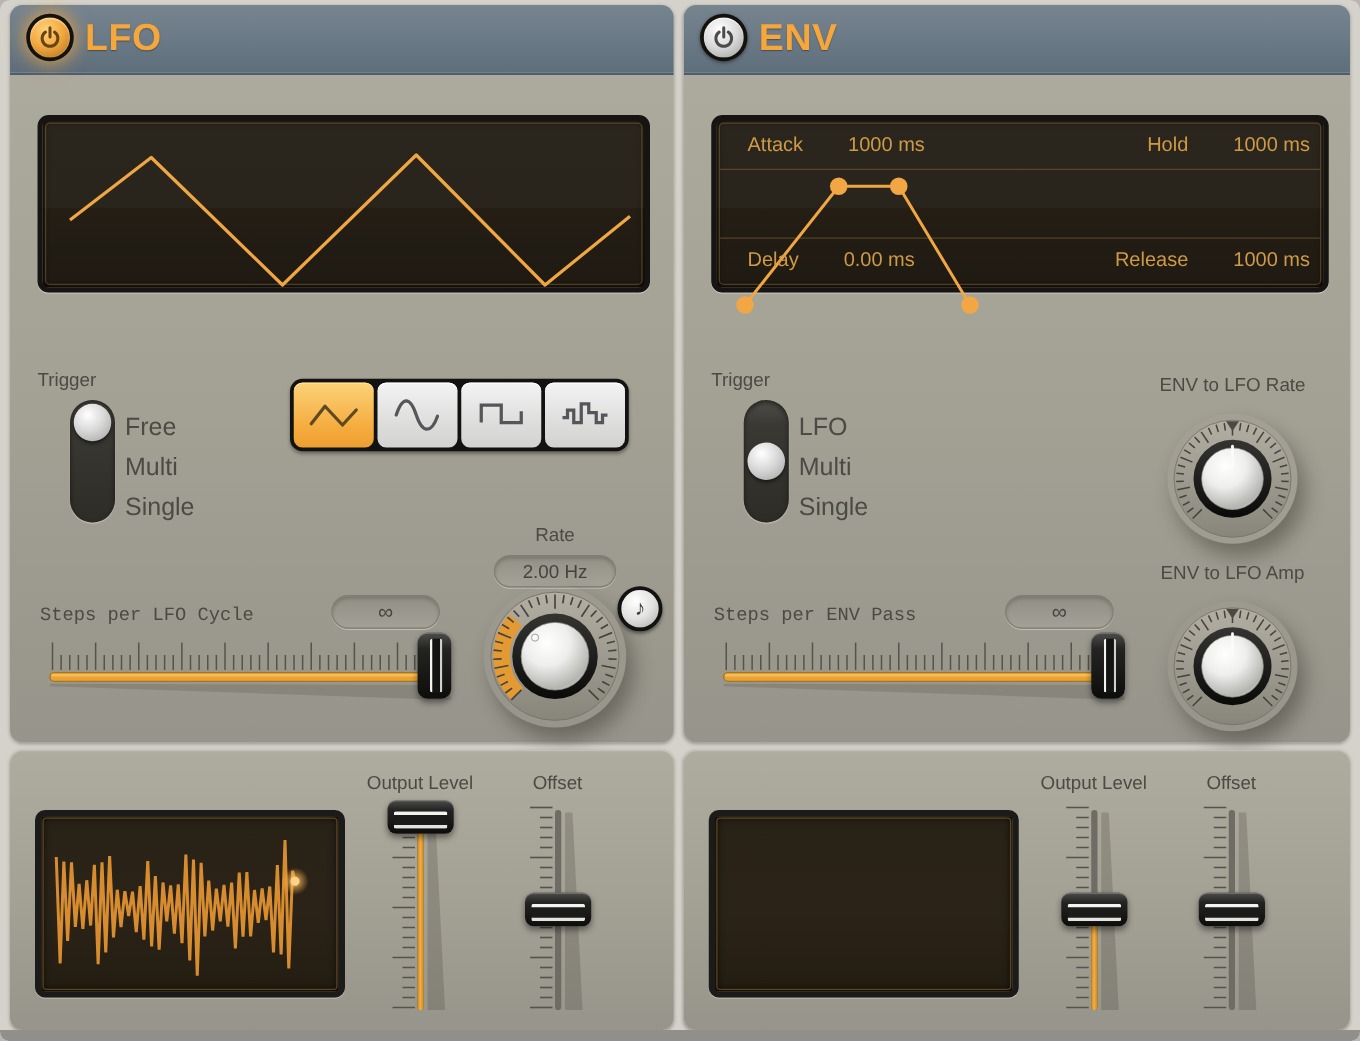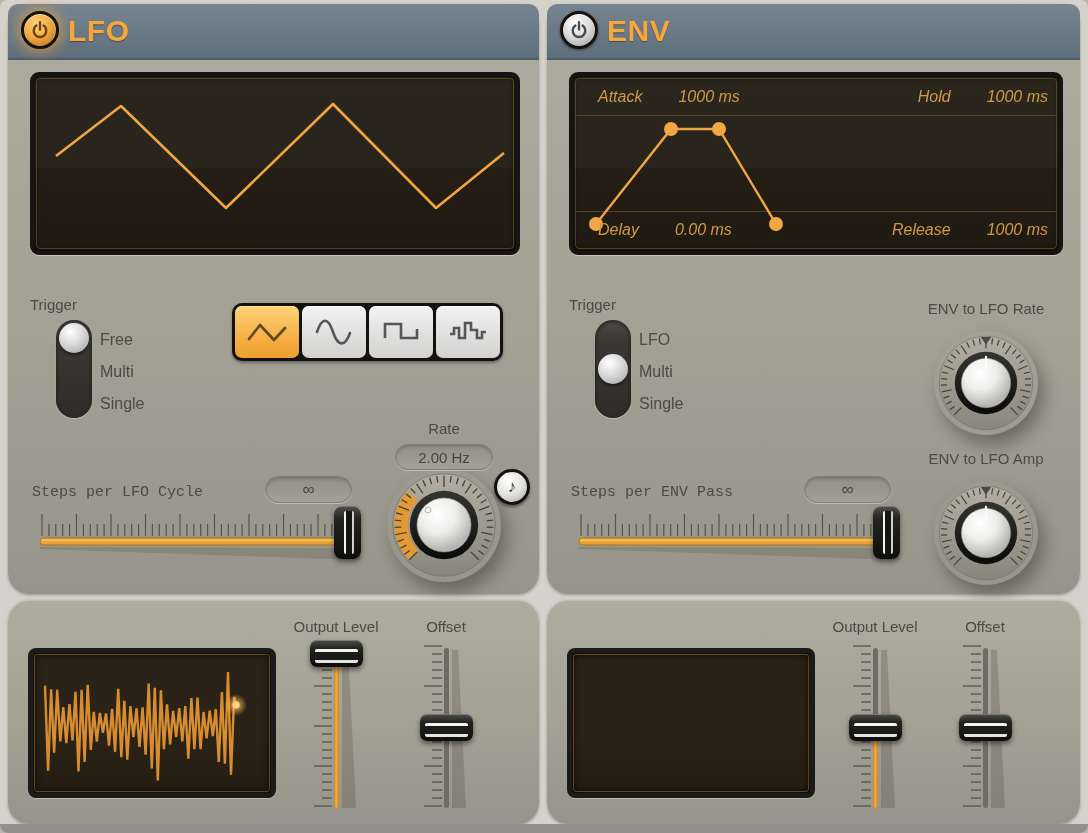--- a/index.html
+++ b/index.html
@@ -1,40 +1,40 @@
 <!DOCTYPE html>
 <html><head>
 <meta charset="utf-8">
 <style>
   html,body{margin:0;padding:0;background:#b8b6ae;font-family:"Liberation Sans",sans-serif;}
   #app{position:relative;width:1088px;height:833px;background:#d5d2cb;overflow:hidden;border-radius:8px;}
   #app .bottom-strip{position:absolute;left:0;right:0;bottom:0;height:9px;background:#908f8a;}
 
   .panel{position:absolute;background:linear-gradient(180deg,#aeab9f 0%,#a3a094 55%,#97958b 100%);
-    border-radius:21px;box-shadow:0 1px 3px rgba(0,0,0,.3), inset 0 1px 0 rgba(255,255,255,.25);}
+    border-radius:10px;box-shadow:0 1px 3px rgba(0,0,0,.3), inset 0 1px 0 rgba(255,255,255,.25);}
   .p-tl{left:8px;top:4px;width:531px;height:590px;}
   .p-tr{left:547px;top:4px;width:533px;height:590px;}
   .p-bl{left:8px;top:600px;width:531px;height:224px;}
   .p-br{left:547px;top:600px;width:533px;height:224px;}
 
   .hdr{position:absolute;left:0;top:0;right:0;height:54px;border-radius:10px 10px 0 0;
     background:linear-gradient(180deg,#7b899514 , #0000) , linear-gradient(180deg,#76848f 0%,#687784 60%,#5f6e7b 100%);
     border-bottom:2px solid #4d5c6e;}
   .pwr{position:absolute;left:13px;top:7px;width:38px;height:38px;border-radius:50%;box-sizing:border-box;
     border:3px solid #15120d;display:flex;align-items:center;justify-content:center;cursor:pointer;}
   .pwr.on{background:radial-gradient(circle at 40% 32%,#fbd47f 0%,#f3aa40 45%,#a96a1c 100%);
     box-shadow:0 0 14px 2px rgba(243,166,58,.75), inset 0 1px 2px rgba(255,255,255,.6);}
   .pwr.off{background:radial-gradient(circle at 40% 30%,#ffffff 0%,#dadada 48%,#9b9c9e 100%);
     box-shadow:0 1px 3px rgba(0,0,0,.5), inset 0 1px 1px rgba(255,255,255,.8);}
   .hdr .title{position:absolute;left:60px;top:10px;font-size:30px;font-weight:bold;color:#f6a73c;letter-spacing:.5px;
     text-shadow:0 1px 1px rgba(0,0,0,.35);}
 
-  .disp{position:absolute;left:22px;top:68px;width:490px;height:183px;box-sizing:border-box;
+  .disp{position:absolute;left:22px;top:88px;width:490px;height:142px;box-sizing:border-box;
     background:linear-gradient(180deg,#2b261d 0%,#2a251c 52%,#241e15 53%,#1f1a12 100%);
-    border:4px solid #161513;border-radius:9px;box-shadow:0 1px 0 rgba(255,255,255,.35), inset 0 0 6px #000;font-style:italic;}
+    border:4px solid #161513;border-radius:9px;box-shadow:0 1px 0 rgba(255,255,255,.35), inset 0 0 6px #000;}
   .p-tr .disp{width:494px;}
   .disp .innerline{position:absolute;inset:2px;border:1px solid rgba(216,160,72,.30);border-radius:4px;pointer-events:none;}
   .orange-t{color:#cf9a45;font-size:16px;}
 
   .symrow{position:absolute;left:3px;right:3px;bottom:3px;height:33px;border-top:1px solid rgba(216,160,72,.30);
     display:flex;align-items:center;}
   .sym-label{margin-left:24px;}
   .sym-track{position:absolute;left:114px;width:274px;height:13px;top:10px;border-radius:7px;
     background:linear-gradient(90deg,#453b29,#3a3122);box-shadow:inset 0 1px 2px rgba(0,0,0,.6);cursor:pointer;}
   .sym-dot{position:absolute;top:-1px;left:50%;width:15px;height:15px;margin-left:-7px;border-radius:50%;
@@ -49,21 +49,21 @@
   .env-pair.r{margin-right:8px;}
   .ctl-label{position:absolute;color:#4b4a44;font-size:15px;}
 
   .switch{position:absolute;left:48px;top:316px;width:36px;height:98px;border-radius:18px;
     background:linear-gradient(180deg,#504e48 0%,#3b3933 20%,#2e2c27 100%);
     box-shadow:inset 0 2px 4px rgba(0,0,0,.55), 0 1px 1px rgba(255,255,255,.35);cursor:pointer;}
   .switch-knob{position:absolute;left:3px;width:30px;height:30px;border-radius:50%;
     background:radial-gradient(circle at 38% 30%,#ffffff 0%,#d9d9d9 45%,#9fa0a0 100%);
     box-shadow:0 2px 3px rgba(0,0,0,.5);}
   .sw-labels{position:absolute;left:92px;top:327px;}
-  .sw-labels div{height:32px;color:#4b4a44;font-size:16px;}
+  .sw-labels div{height:32px;color:#4b4a44;font-size:20px;}
 
   .wavegroup{position:absolute;left:224px;top:299px;display:flex;gap:3px;background:#121210;padding:3px;border-radius:10px;
     box-shadow:0 2px 3px rgba(0,0,0,.35);}
   .wavebtn{width:64px;height:52px;border-radius:7px;border:none;display:flex;align-items:center;justify-content:center;
     background:linear-gradient(180deg,#f2f3f2 0%,#dedfdd 60%,#d2d3d1 100%);box-shadow:inset 0 1px 0 #fff;cursor:pointer;padding:0;}
   .wavebtn.selected{background:linear-gradient(180deg,#fcd278 0%,#f5ab3e 70%,#eda031 100%);box-shadow:inset 0 1px 0 #ffe2a0;}
   .wavebtn svg{stroke:#54565a;stroke-width:2.6;fill:none;}
   .wavebtn.selected svg{stroke:#5e4a22;}
 
   .pill{position:absolute;box-sizing:border-box;border:1px solid #807d72;border-radius:14px;

